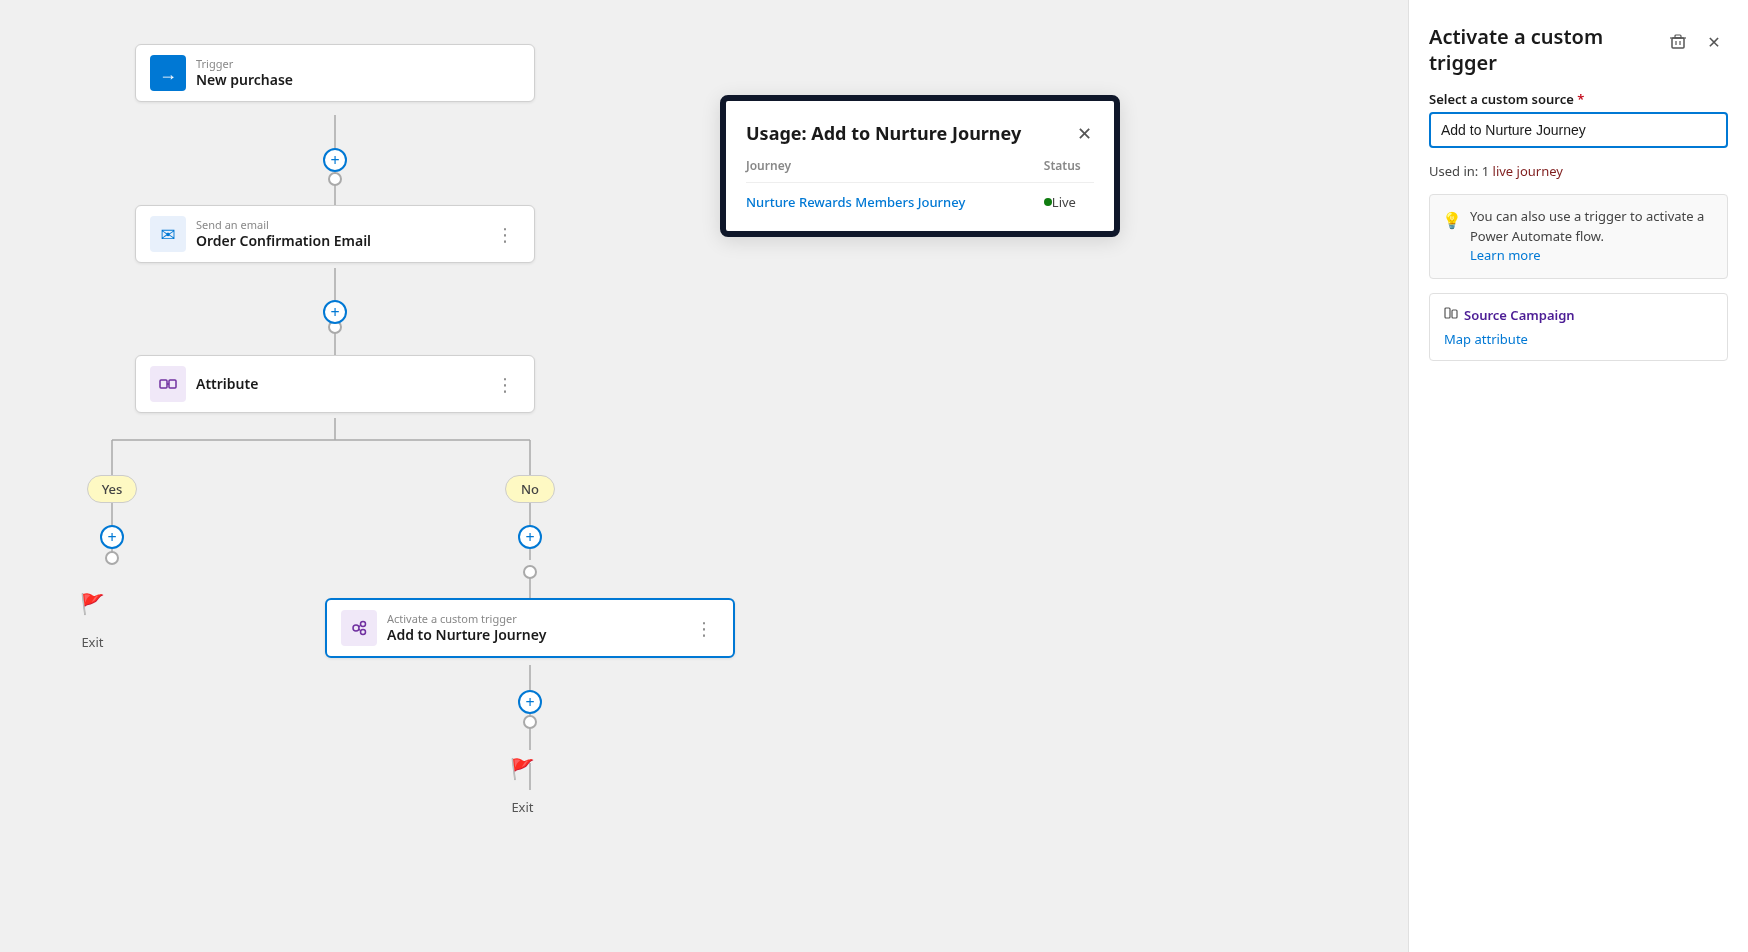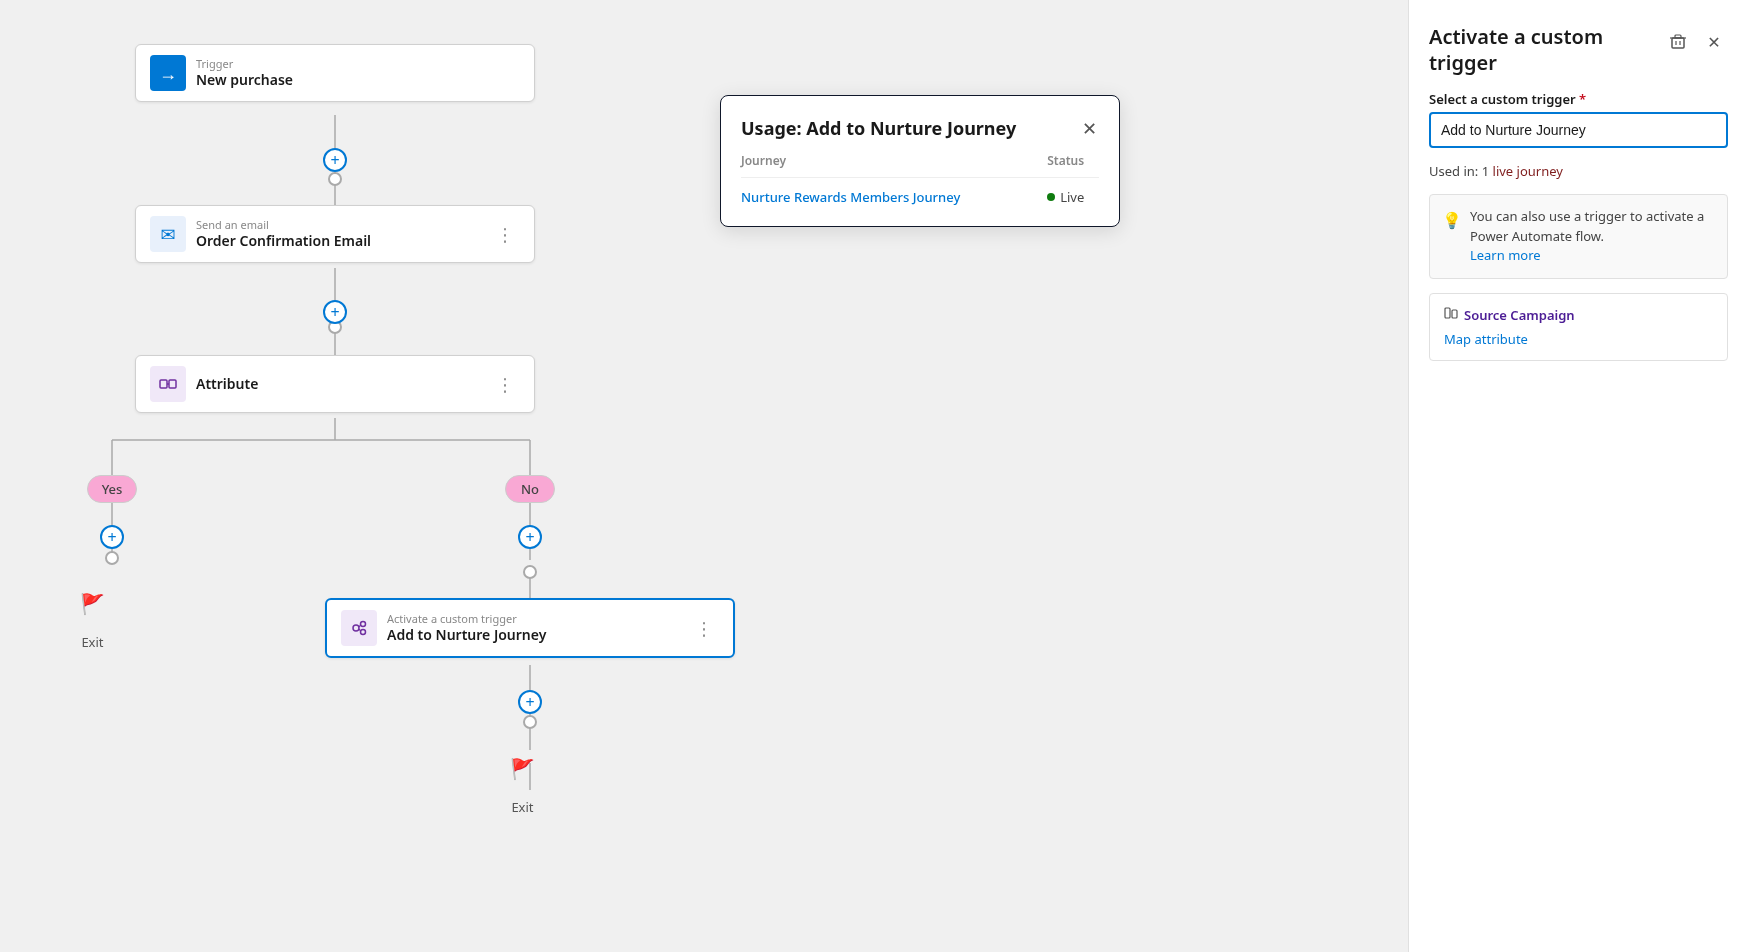--- a/index.html
+++ b/index.html
@@ -271,21 +271,21 @@
       border: 2px solid #aaa;
       z-index: 5;
     }
 
     
     .branch-label {
       position: absolute;
       width: 50px;
       height: 28px;
       border-radius: 14px;
-      background: #f9a8d4;
+      background: #fef9c3;
       border: 1px solid #ccc;
       display: flex;
       align-items: center;
       justify-content: center;
       font-size: 13px;
       color: #444;
       font-weight: 500;
     }
 
     
@@ -304,21 +304,21 @@
     .exit-label {
       font-size: 13px;
       color: #555;
       margin-top: 12px;
     }
 
     
     .usage-popup {
       position: absolute;
       background: #fff;
-      border: 1px solid #0f172a;
+      border: 6px solid #0f172a;
       border-radius: 8px;
       padding: 20px;
       width: 400px;
       box-shadow: 0 4px 20px rgba(0,0,0,0.12);
       z-index: 100;
     }
 
     .popup-header {
       display: flex;
       align-items: flex-start;
@@ -369,21 +369,20 @@
 
     .popup-table td a {
       color: #0078d4;
       text-decoration: none;
       font-weight: 500;
     }
 
     .status-live {
       display: flex;
       align-items: center;
-      gap: 5px;
       font-size: 13px;
       color: #444;
     }
 
     .dot-live {
       width: 8px;
       height: 8px;
       border-radius: 50%;
       background: #107c10;
       display: inline-block;
@@ -548,21 +547,21 @@
           <line x1="0" y1="4" x2="16" y2="4" stroke="#555" stroke-width="1.2"></line>
           <rect x="5" y="1" width="6" height="3" rx="1" stroke="#555" stroke-width="1.2" fill="none"></rect>
         </svg>
       </button>
       <button class="icon-btn" title="Close">✕</button>
     </div>
   </div>
 
   <div>
     <div class="section-label">
-      <span>Select a custom trigger</span>
+      <span>Select a custom source</span>
       <span class="required-star"> *</span>
     </div>
     <input class="trigger-input" type="text" value="Add to Nurture Journey" style="">
   </div>
 
   <div class="used-in-text">
     <span>Used in:</span>
     <span>1</span>
     <a href="#">live journey</a>
   </div>

